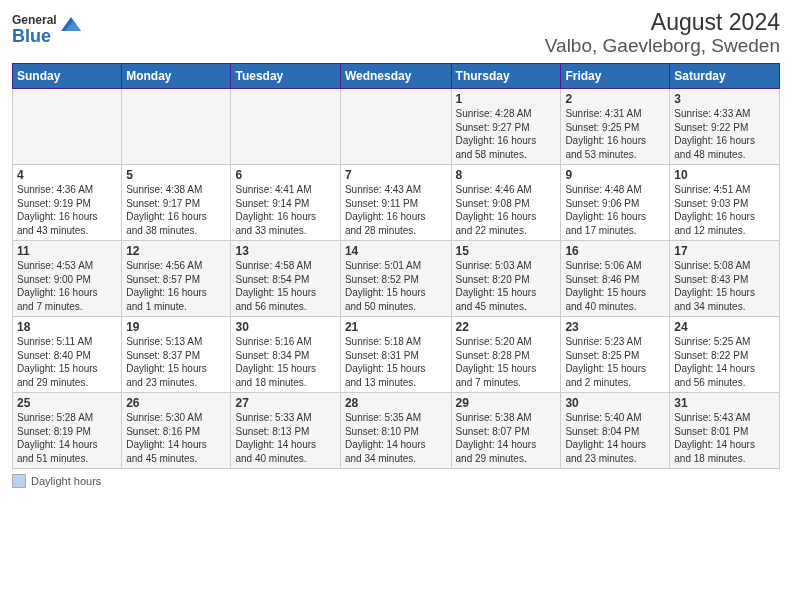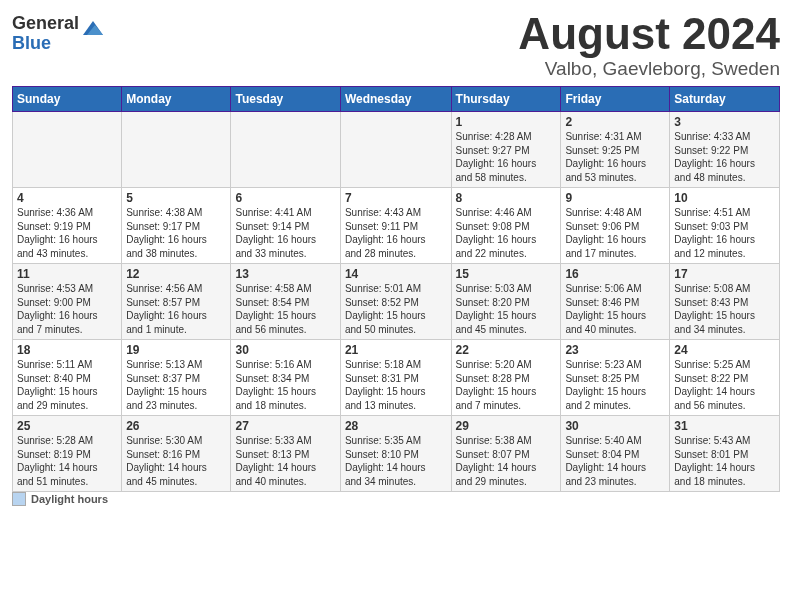--- a/index.html
+++ b/index.html
@@ -24,41 +24,41 @@
       display: flex;
       align-items: center;
       margin-top: 4px;
     }
     .logo-text {
       display: flex;
       flex-direction: column;
       line-height: 1.1;
     }
     .logo-general {
-      font-size: 18px;
+      font-size: 12px;
       font-weight: bold;
       color: #333;
     }
     .logo-blue {
       font-size: 18px;
       font-weight: bold;
       color: #2a6db5;
     }
     .logo-icon {
       width: 24px;
       height: 24px;
       margin-left: 2px;
       margin-top: -10px;
     }
     .title-section {
       text-align: right;
     }
     .month-title {
-      font-size: 44px;
-      font-weight: bold;
+      font-size: 23px;
+      font-weight: normal;
       color: #333;
       line-height: 1.1;
     }
     .location-title {
       font-size: 19px;
       color: #555;
     }
     table {
       width: 100%;
       border-collapse: collapse;
@@ -98,23 +98,23 @@
       font-size: 10px;
       color: #333;
       line-height: 1.35;
     }
     .empty-cell {
       min-height: 70px;
     }
     .footer {
       display: flex;
       align-items: center;
+      margin-top: 5px;
       font-size: 11px;
       color: #555;
-      font-weight: bold;
     }
     .footer-box {
       width: 14px;
       height: 14px;
       background: #b8d4f0;
       border: 1px solid #aaa;
       margin-right: 5px;
       display: inline-block;
     }
   </style>

